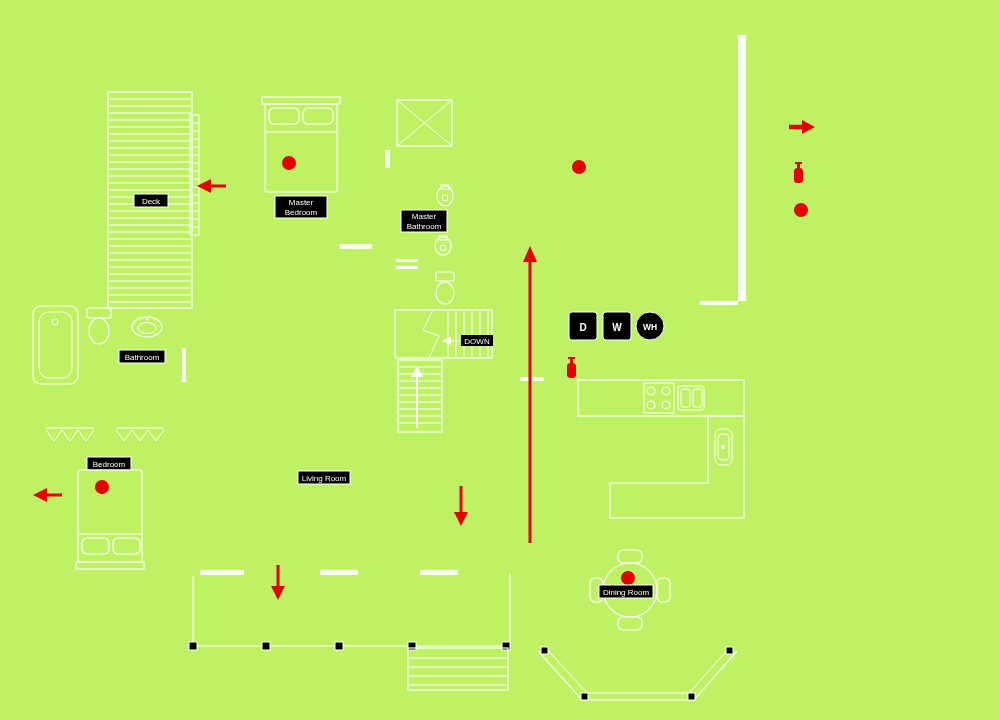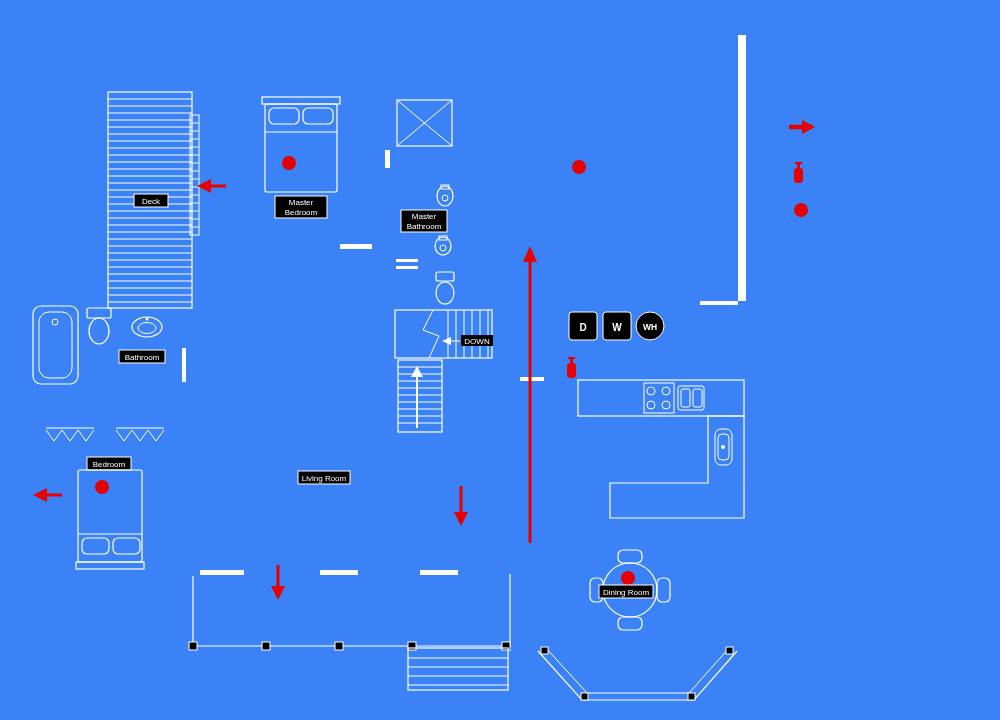--- a/index.html
+++ b/index.html
@@ -1,17 +1,17 @@
 <!DOCTYPE html>
 <html><head>
 <meta charset="utf-8">
 <style>
   *{box-sizing:border-box}
   html,body{margin:0;padding:0;background:#000}
-  .stage{position:relative;width:1000px;height:720px;background:#3b82f6;overflow:hidden;font-family:"Liberation Sans",sans-serif}
+  .stage{position:relative;width:1000px;height:720px;background:#bef264;overflow:hidden;font-family:"Liberation Sans",sans-serif}
   svg{display:block}
   .s{fill:none;stroke:#fff;stroke-width:1.2}
   .s1{fill:none;stroke:#fff;stroke-width:1}
   .sf{fill:#000;stroke:#fff;stroke-width:1}
   .wf{fill:#fff;stroke:none}
   .rf{fill:#e60000;stroke:none}
   .rl{stroke:#e60000;stroke-width:3;fill:none}
   .rl4{stroke:#e60000;stroke-width:4.5;fill:none}
   text{fill:#fff;font-family:"Liberation Sans","DejaVu Sans",sans-serif}
   .t8{font-size:8px}

